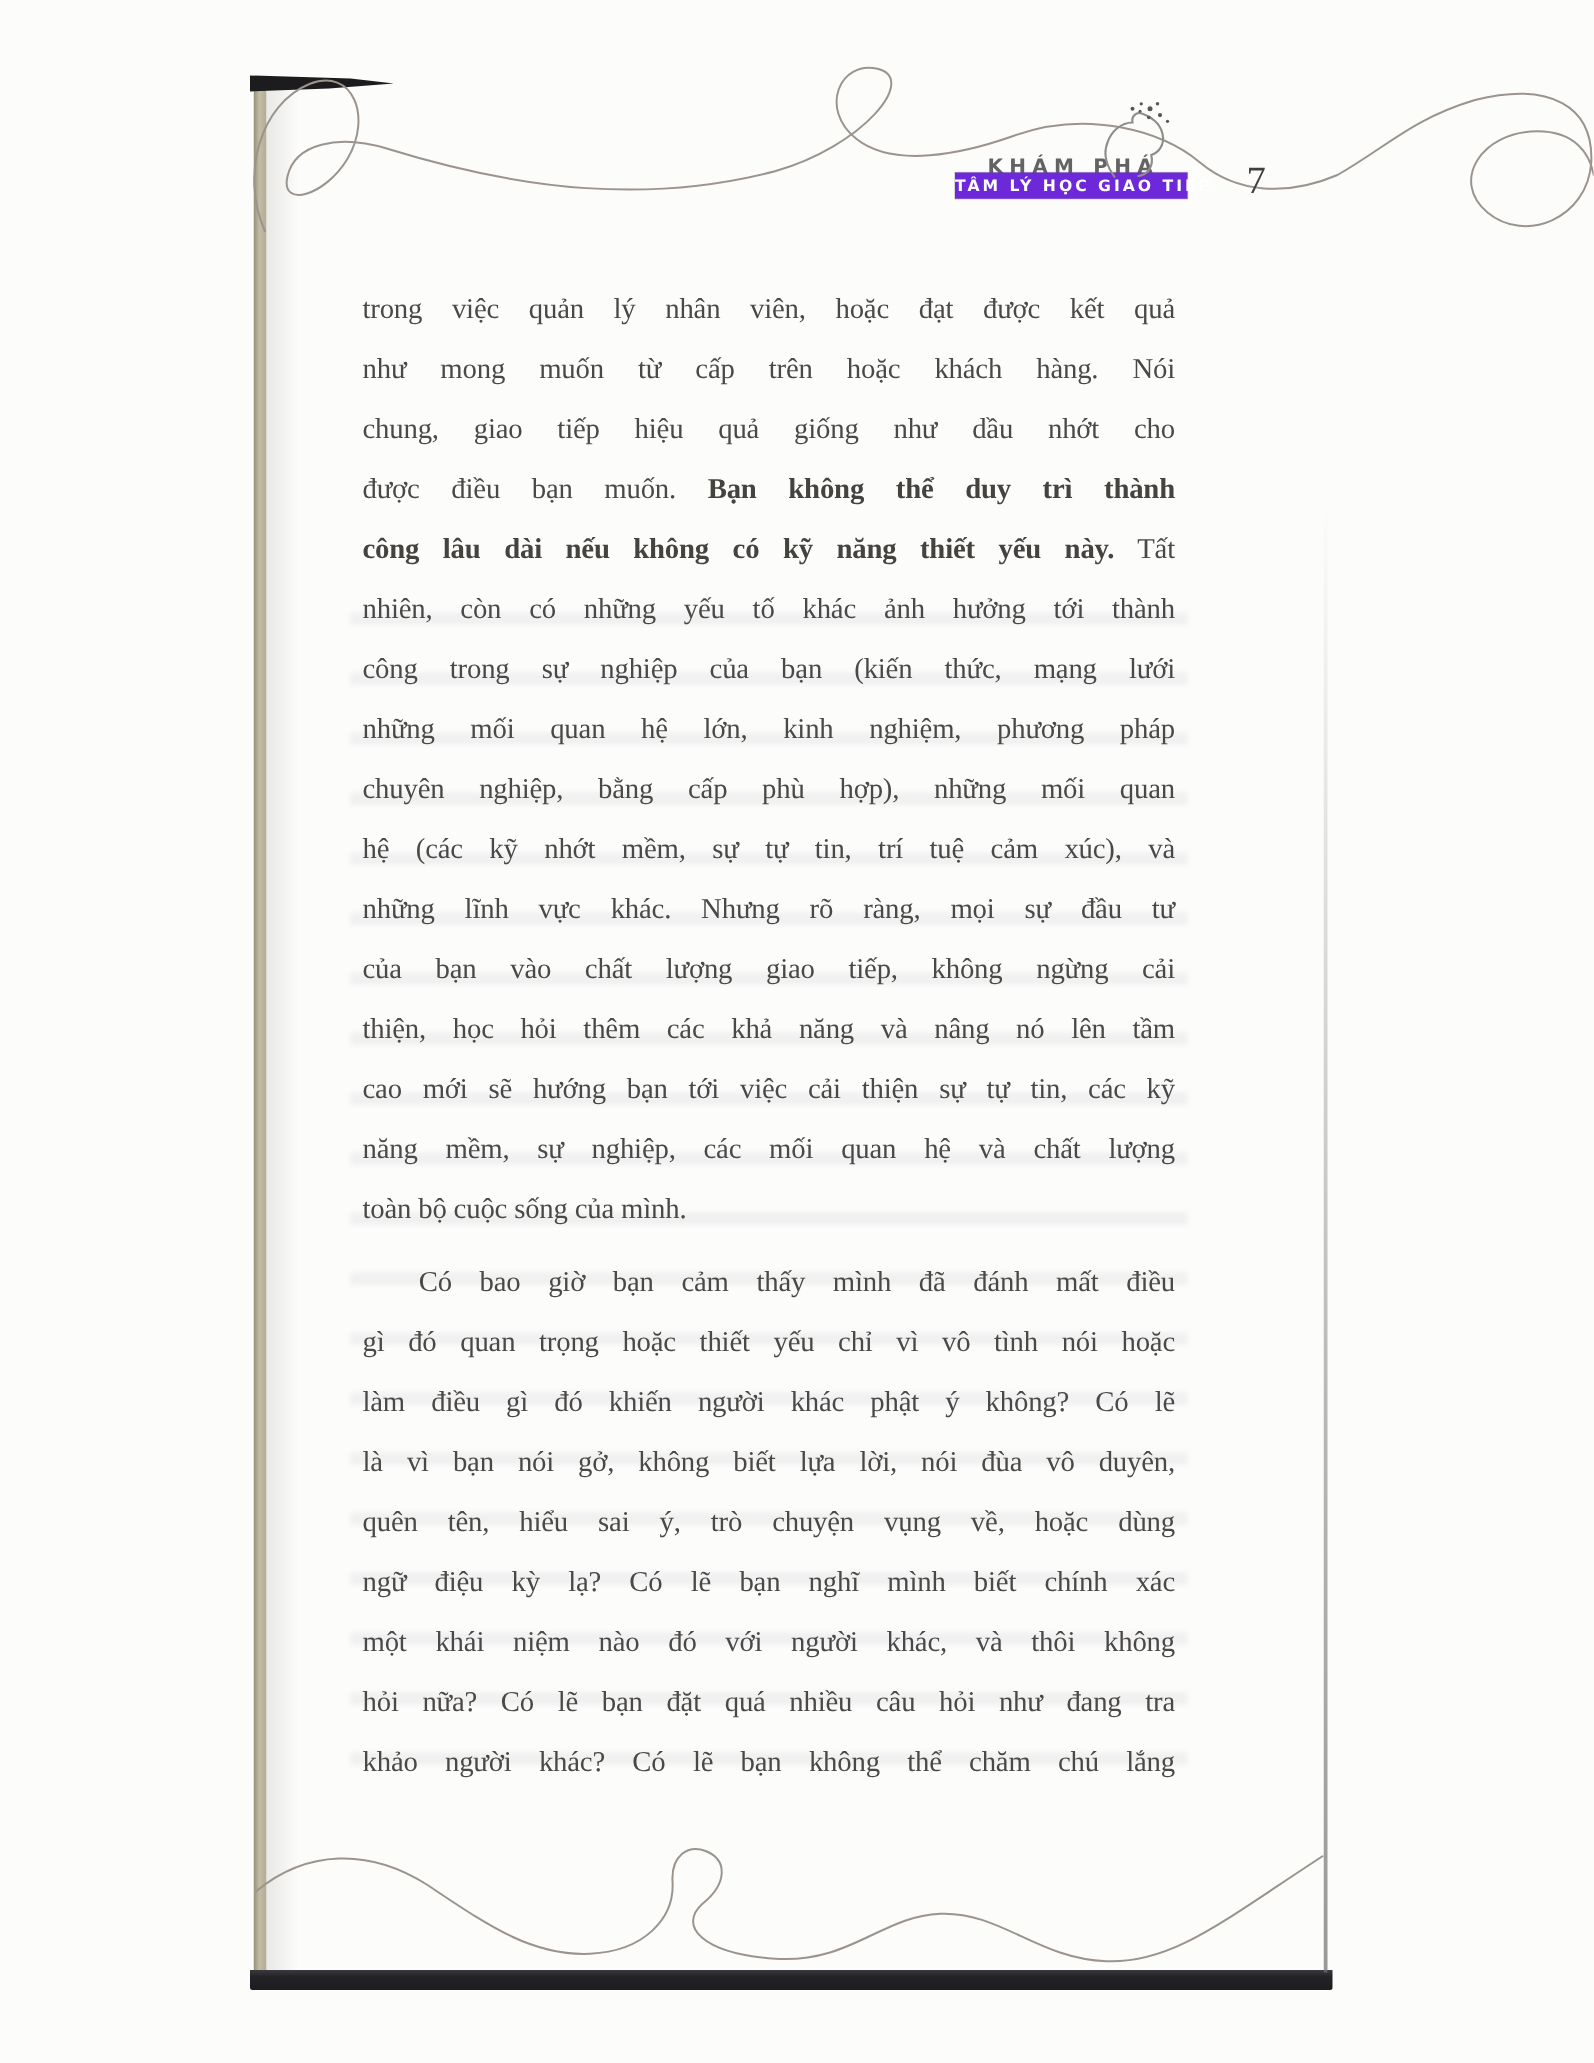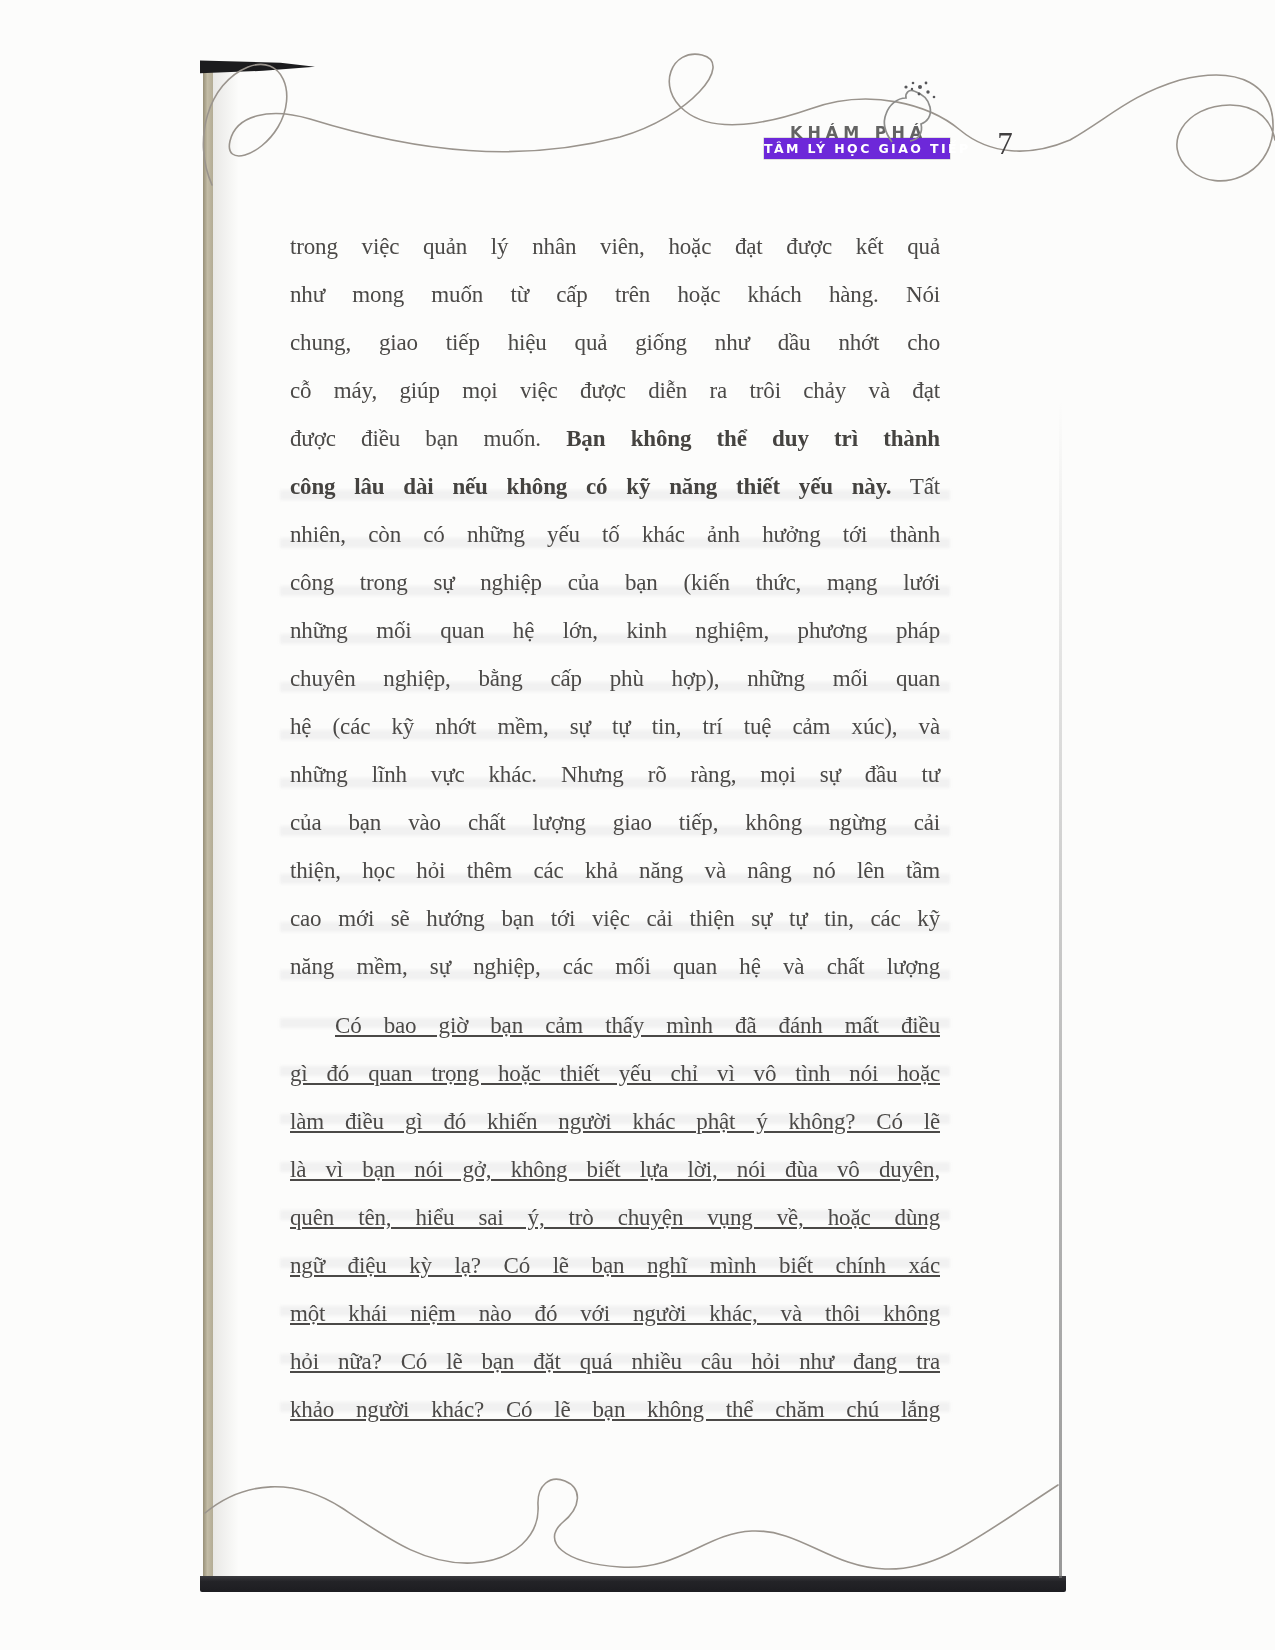--- a/index.html
+++ b/index.html
@@ -71,21 +71,21 @@
     position:absolute;left:985px;top:126px;width:40px;
     font-size:31px;color:#413f40;text-align:center;
   }
 
   
   .body-text{
     position:absolute;left:290px;top:223px;width:650px;
     font-size:23px;line-height:48px;color:#4b4947;
     letter-spacing:-0.15px;
   }
-  .para-gap{margin-top:11px;text-decoration:underline;}
+  .para-gap{margin-top:11px;}
   .line{
     text-align:justify;text-align-last:justify;
     height:48px;overflow:visible;white-space:normal;
   }
   .line.last{text-align-last:left;}
   .line.indent{text-indent:45px;}
   .line .b{font-weight:bold;color:#454340;}
 </style>
 </head>
 <body>
@@ -126,33 +126,33 @@
     <circle cx="43" cy="14" r="1.4"></circle>
     <circle cx="36" cy="9" r="1.2"></circle>
   </svg>
   <div class="page-number">7</div>
 
   <div class="body-text">
       <div class="para">
         <div class="line"><span class="n">trong việc quản lý nhân viên, hoặc đạt được kết quả</span></div>
         <div class="line"><span class="n">như mong muốn từ cấp trên hoặc khách hàng. Nói</span></div>
         <div class="line"><span class="n">chung, giao tiếp hiệu quả giống như dầu nhớt cho</span></div>
-        <div class="line"><span class="n">cỗ máy, giúp mọi việc được diễn ra trôi chảy và đạt</span></div>
         <div class="line"><span class="n">được điều bạn muốn. </span><span class="b">Bạn không thể duy trì thành</span></div>
         <div class="line"><span class="b">công lâu dài nếu không có kỹ năng thiết yếu này.</span><span class="n"> Tất</span></div>
         <div class="line"><span class="n">nhiên, còn có những yếu tố khác ảnh hưởng tới thành</span></div>
         <div class="line"><span class="n">công trong sự nghiệp của bạn (kiến thức, mạng lưới</span></div>
         <div class="line"><span class="n">những mối quan hệ lớn, kinh nghiệm, phương pháp</span></div>
         <div class="line"><span class="n">chuyên nghiệp, bằng cấp phù hợp), những mối quan</span></div>
         <div class="line"><span class="n">hệ (các kỹ nhớt mềm, sự tự tin, trí tuệ cảm xúc), và</span></div>
         <div class="line"><span class="n">những lĩnh vực khác. Nhưng rõ ràng, mọi sự đầu tư</span></div>
         <div class="line"><span class="n">của bạn vào chất lượng giao tiếp, không ngừng cải</span></div>
         <div class="line"><span class="n">thiện, học hỏi thêm các khả năng và nâng nó lên tầm</span></div>
         <div class="line"><span class="n">cao mới sẽ hướng bạn tới việc cải thiện sự tự tin, các kỹ</span></div>
         <div class="line"><span class="n">năng mềm, sự nghiệp, các mối quan hệ và chất lượng</span></div>
+        <div class="line last"><span class="n">toàn bộ cuộc sống của mình.</span></div>
       </div>
       <div class="para para-gap">
         <div class="line indent"><span class="n">Có bao giờ bạn cảm thấy mình đã đánh mất điều</span></div>
         <div class="line"><span class="n">gì đó quan trọng hoặc thiết yếu chỉ vì vô tình nói hoặc</span></div>
         <div class="line"><span class="n">làm điều gì đó khiến người khác phật ý không? Có lẽ</span></div>
         <div class="line"><span class="n">là vì bạn nói gở, không biết lựa lời, nói đùa vô duyên,</span></div>
         <div class="line"><span class="n">quên tên, hiểu sai ý, trò chuyện vụng về, hoặc dùng</span></div>
         <div class="line"><span class="n">ngữ điệu kỳ lạ? Có lẽ bạn nghĩ mình biết chính xác</span></div>
         <div class="line"><span class="n">một khái niệm nào đó với người khác, và thôi không</span></div>
         <div class="line"><span class="n">hỏi nữa? Có lẽ bạn đặt quá nhiều câu hỏi như đang tra</span></div>

